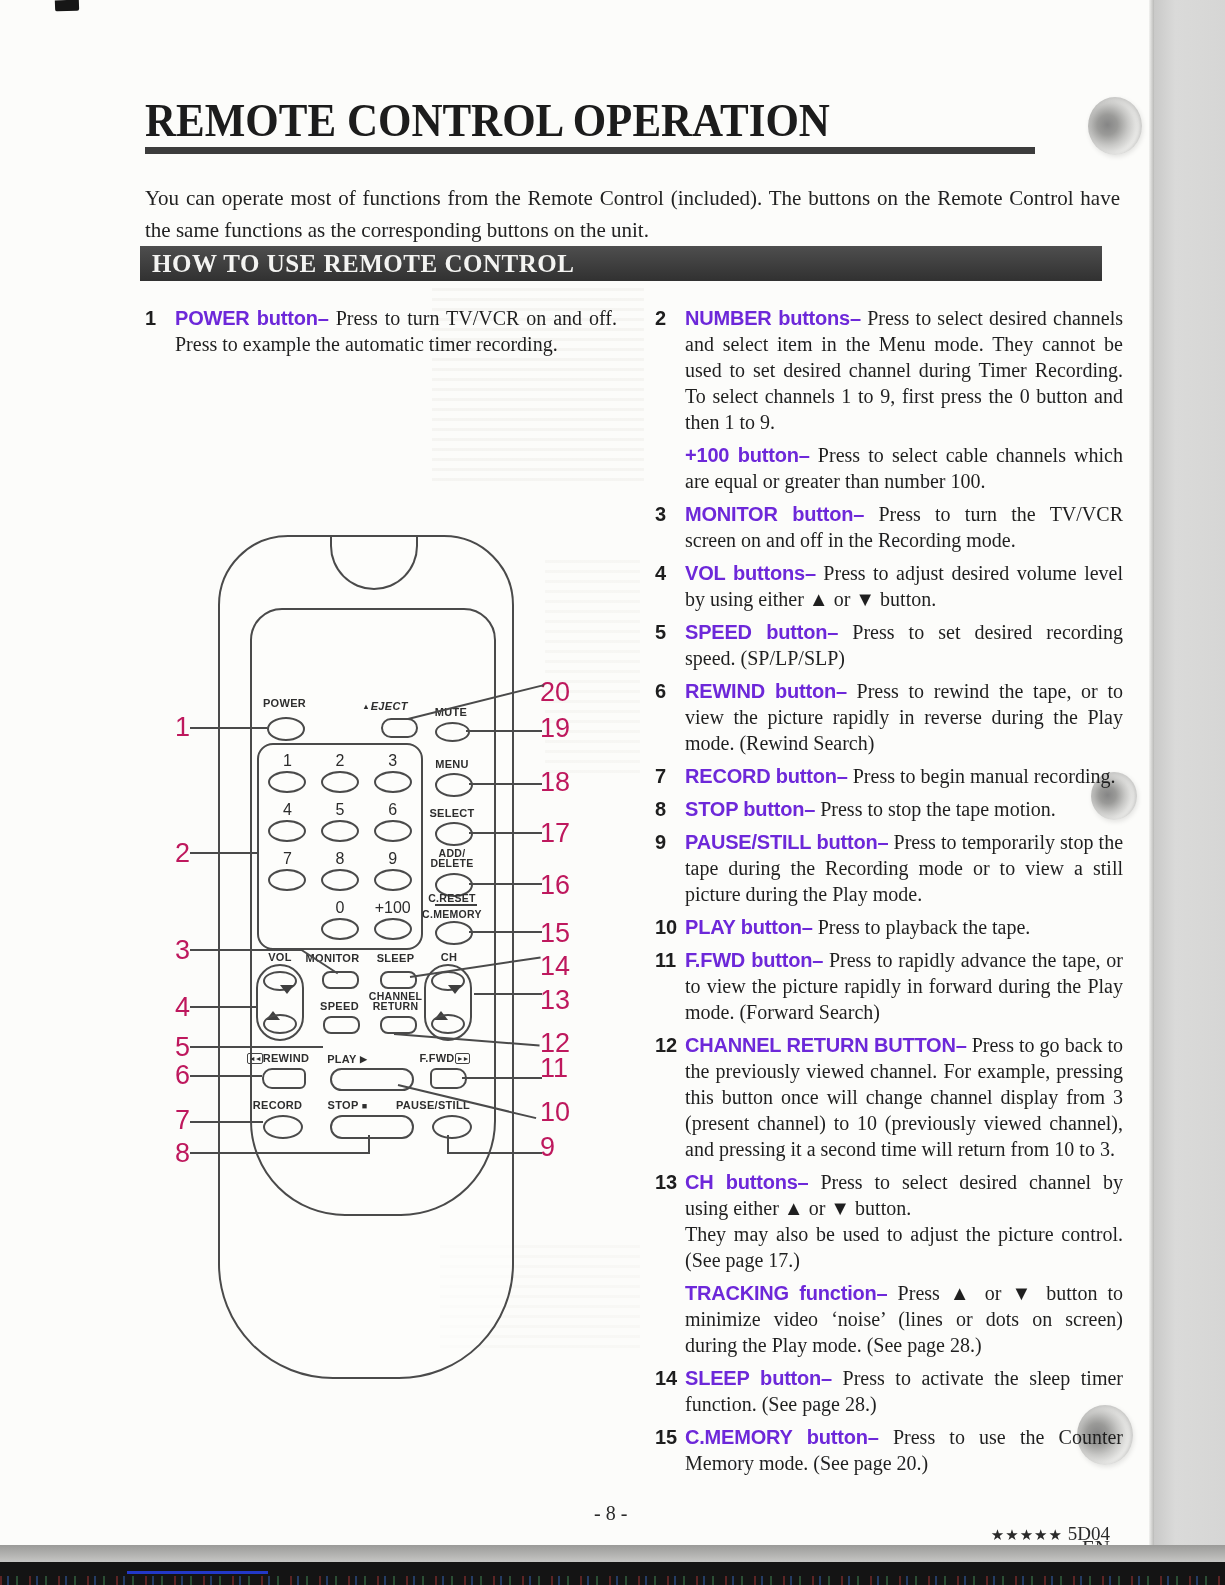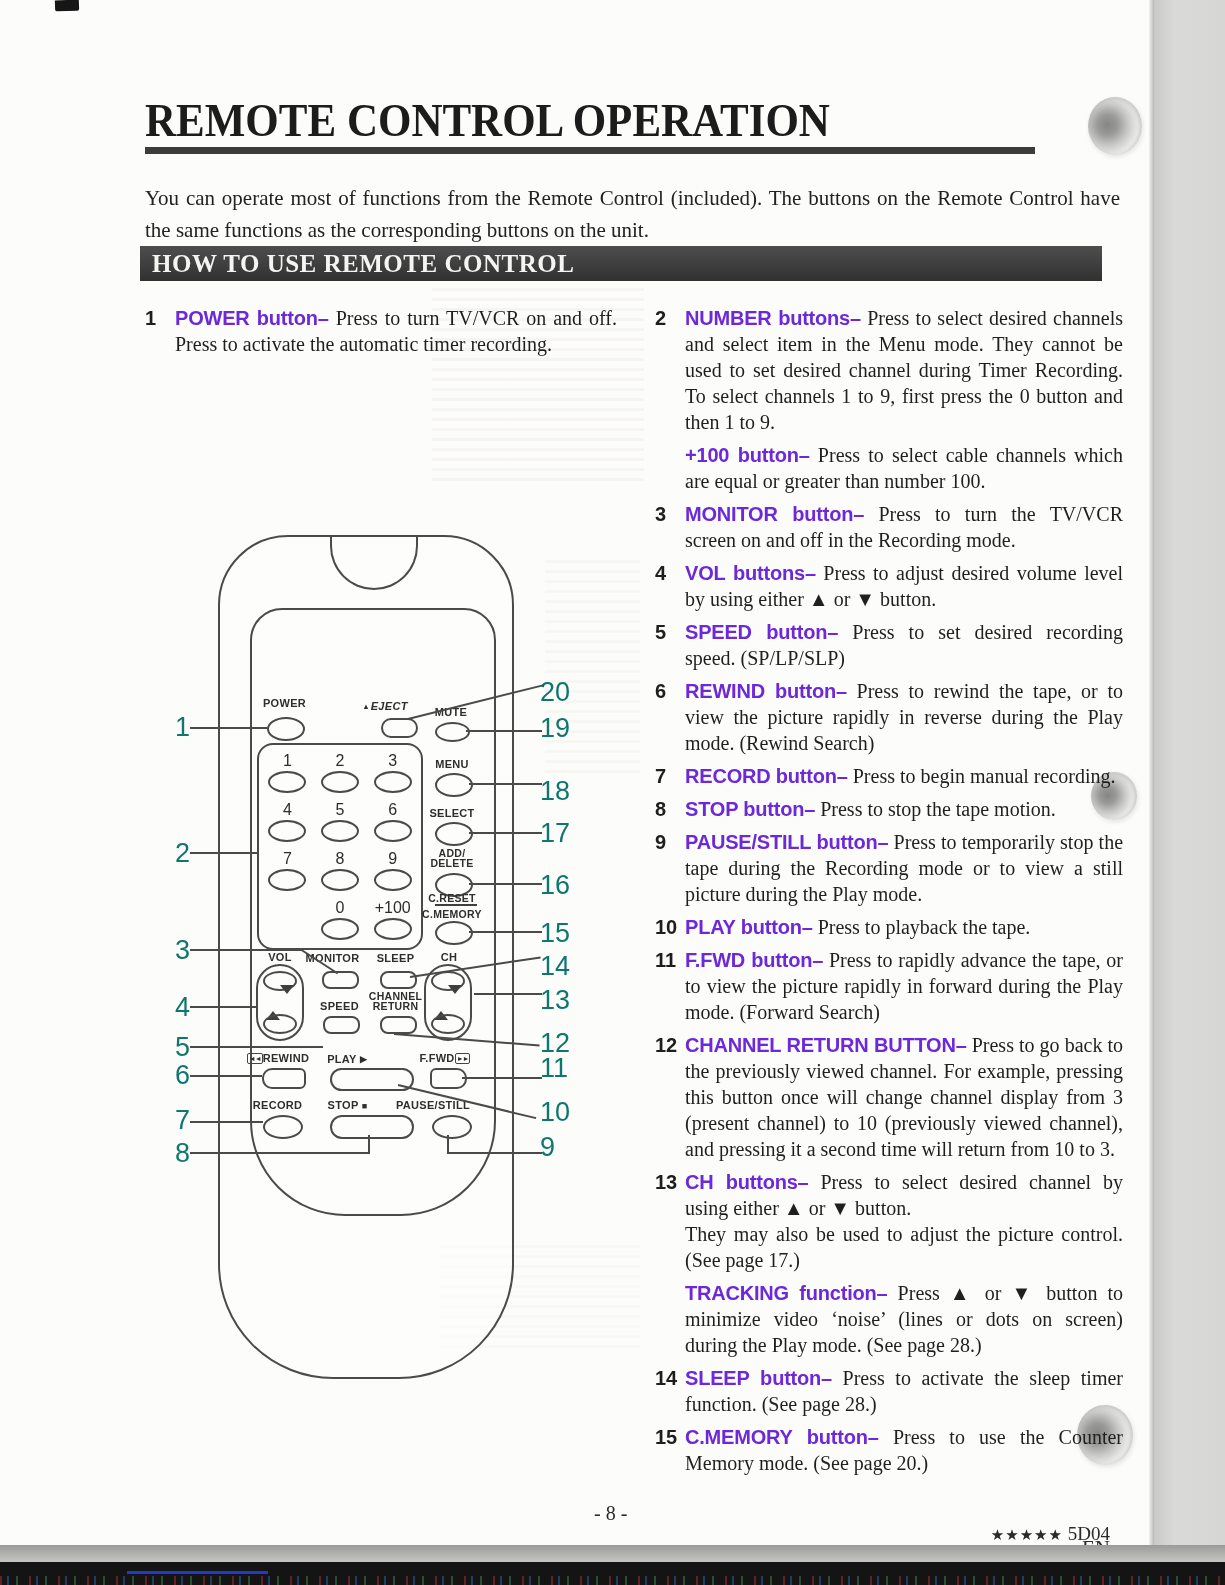--- a/index.html
+++ b/index.html
@@ -67,21 +67,21 @@
   .digit{font-family:"Liberation Sans",sans-serif;font-size:16px;color:#2c2c2c;line-height:16px;margin-bottom:2px;}
   .cell .o{width:34px;height:18px;border:2px solid #4a4a4a;border-radius:50%;}
   .rocker{position:absolute;width:48px;height:77px;border:2px solid #4a4a4a;border-radius:24px;
       display:flex;flex-direction:column;align-items:center;justify-content:space-between;padding:5px 0;box-sizing:border-box;}
   .rocker .o{width:30px;height:16px;border:2px solid #4a4a4a;border-radius:50%;}
   .tri{width:0;height:0;border-left:7px solid transparent;border-right:7px solid transparent;}
   .tri.up{border-bottom:9px solid #3f3f3f;margin-bottom:1px;}
   .tri.down{border-top:9px solid #3f3f3f;}
   .cr-underline{position:absolute;left:285px;top:374px;width:42px;height:2px;background:#3f3f3f;}
 
-  .callout{position:absolute;font-family:"Liberation Sans",sans-serif;font-size:27px;color:#0f766e;}
+  .callout{position:absolute;font-family:"Liberation Sans",sans-serif;font-size:27px;color:#be185d;}
   .cl{left:14px;width:26px;text-align:right;}
   .cr{left:390px;width:44px;text-align:left;}
   .ln{position:absolute;height:2px;background:#4a4a4a;transform-origin:0 50%;}
   .lnv{position:absolute;width:2px;background:#4a4a4a;}
 
   
   .pagenum{position:absolute;left:594px;top:1502px;font-size:20px;color:#2a2a2a;}
   .lang{position:absolute;left:1000px;top:1492px;width:110px;text-align:right;font-size:21px;color:#2a2a2a;margin-top:44px;}
   .starline{position:absolute;left:970px;top:1523px;width:140px;text-align:right;font-size:19px;color:#2a2a2a;}
   .starline .stars{font-size:15px;letter-spacing:1px;}
@@ -109,21 +109,21 @@
   <div class="hole h3"></div>
 
   <div class="title">REMOTE CONTROL OPERATION</div>
   <div class="title-rule"></div>
   <div class="intro">You can operate most of functions from the Remote Control (included). The buttons on the Remote Control have the same functions as the corresponding buttons on the unit.</div>
   <div class="banner">HOW TO USE REMOTE CONTROL</div>
 
   <div class="col-left">
     <div class="item">
       <span class="inum">1</span>
-      <span class="ibody"><b class="iname">POWER button–</b> <span>Press to turn TV/VCR on and off. Press to activate the automatic timer recording.</span></span>
+      <span class="ibody"><b class="iname">POWER button–</b> <span>Press to turn TV/VCR on and off. Press to example the automatic timer recording.</span></span>
     </div>
   </div>
 
   <div class="diagram">
     <div class="rc-body"></div>
     <div class="rc-notch"></div>
     <div class="rc-panel"></div>
 
     <div class="rlabel" style="left:92px;top:167px;width:85px;">POWER</div>
     <div class="oval" style="left:117px;top:187px;"></div>
@@ -228,21 +228,21 @@
     <div class="callout cl" style="top:182px;">1</div>
     <div class="callout cl" style="top:308px;">2</div>
     <div class="callout cl" style="top:405px;">3</div>
     <div class="callout cl" style="top:462px;">4</div>
     <div class="callout cl" style="top:502px;">5</div>
     <div class="callout cl" style="top:530px;">6</div>
     <div class="callout cl" style="top:575px;">7</div>
     <div class="callout cl" style="top:608px;">8</div>
     <div class="callout cr" style="top:147px;">20</div>
     <div class="callout cr" style="top:183px;">19</div>
-    <div class="callout cr" style="top:237px;margin-top:9px;">18</div>
+    <div class="callout cr" style="top:237px;">18</div>
     <div class="callout cr" style="top:288px;">17</div>
     <div class="callout cr" style="top:340px;">16</div>
     <div class="callout cr" style="top:388px;">15</div>
     <div class="callout cr" style="top:421px;">14</div>
     <div class="callout cr" style="top:455px;">13</div>
     <div class="callout cr" style="top:498px;">12</div>
     <div class="callout cr" style="top:523px;">11</div>
     <div class="callout cr" style="top:567px;">10</div>
     <div class="callout cr" style="top:602px;">9</div>
 

